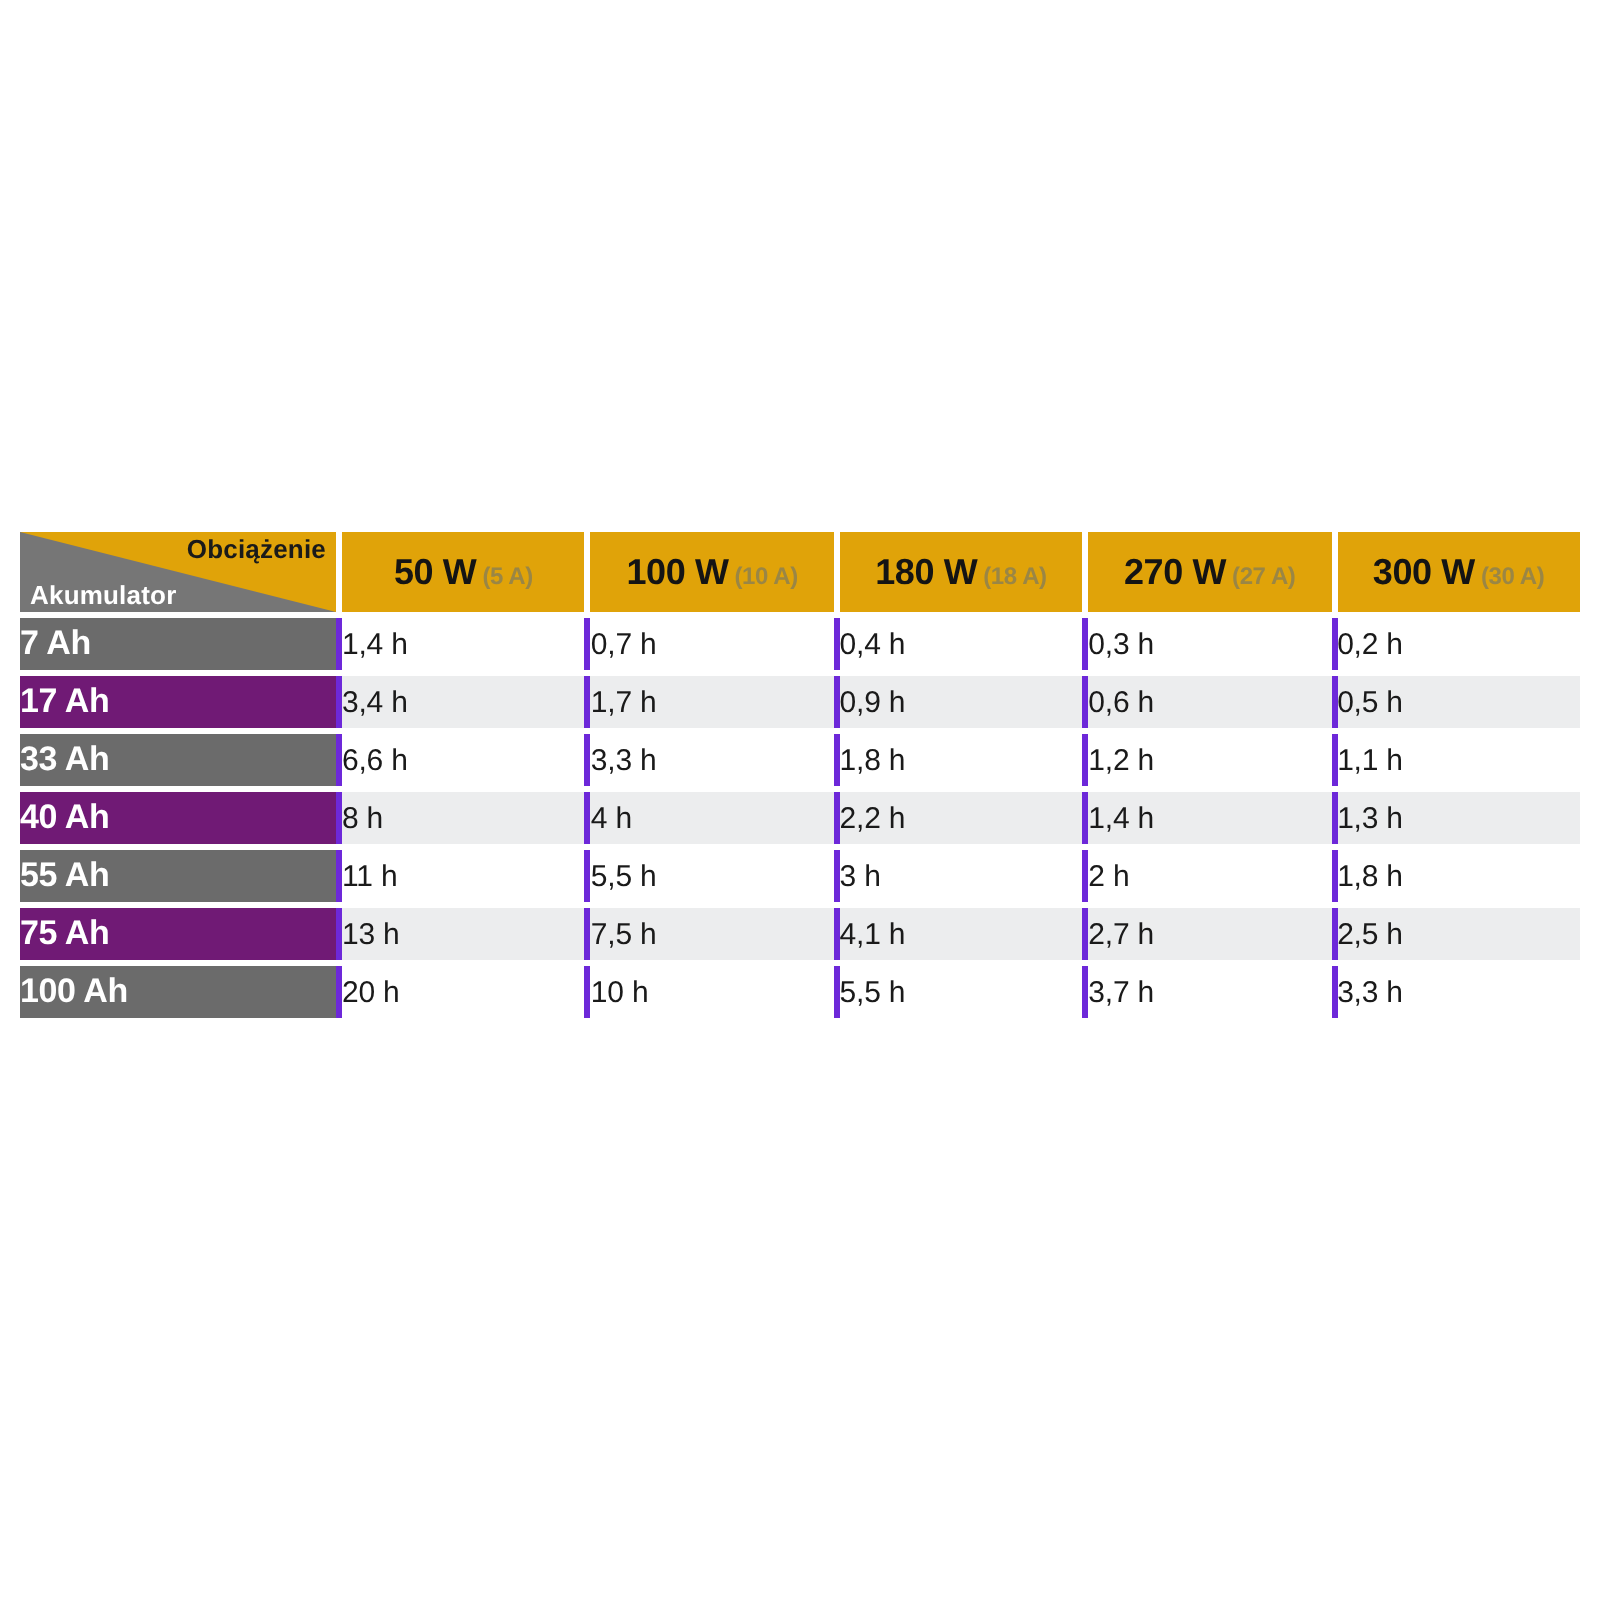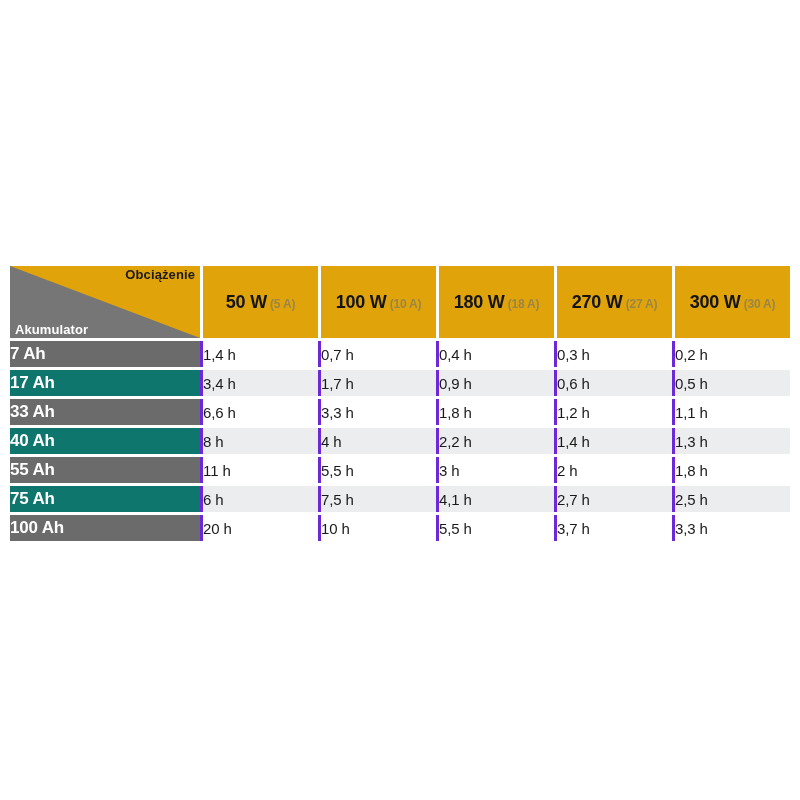--- a/index.html
+++ b/index.html
@@ -28,21 +28,21 @@
     width: 780px;
     border-collapse: separate;
     border-spacing: 0;
     table-layout: fixed;
   }
 
   
   .hdr-corner {
     width: 158px;
     height: 40px;
-    padding: 16px;
+    padding: 0;
     position: relative;
     background: #E0A309;
     overflow: hidden;
     vertical-align: top;
   }
   .corner-triangle {
     position: absolute;
     inset: 0;
     background: #767676;
     clip-path: polygon(0 0, 0 100%, 100% 100%);
@@ -102,21 +102,21 @@
     padding: 0 12px 0 0;
     text-align: left;
     vertical-align: middle;
     font-size: 17px;
     font-weight: bold;
     color: #ffffff;
     letter-spacing: -0.2px;
     white-space: nowrap;
   }
   .row-odd  .row-label { background: #6B6B6B; }
-  .row-even .row-label { background: #0f766e; margin-left: 36px; }
+  .row-even .row-label { background: #701a75; margin-left: 36px; }
 
   .data-cell {
     height: 26px;
     padding: 0;
     text-align: left;
     vertical-align: middle;
     font-size: 15px;
     color: #1a1a1a;
     letter-spacing: -0.1px;
     white-space: nowrap;
@@ -220,21 +220,21 @@
         <td class="data-cell">2 h</td>
         <td class="data-cell">1,8 h</td>
       </tr>
 
       <tr class="gap-row">
         <td colspan="6"></td>
       </tr>
 
       <tr class="row-even">
         <th class="row-label">75 Ah</th>
-        <td class="data-cell">6 h</td>
+        <td class="data-cell">13 h</td>
         <td class="data-cell">7,5 h</td>
         <td class="data-cell">4,1 h</td>
         <td class="data-cell">2,7 h</td>
         <td class="data-cell">2,5 h</td>
       </tr>
 
       <tr class="gap-row">
         <td colspan="6"></td>
       </tr>
 

